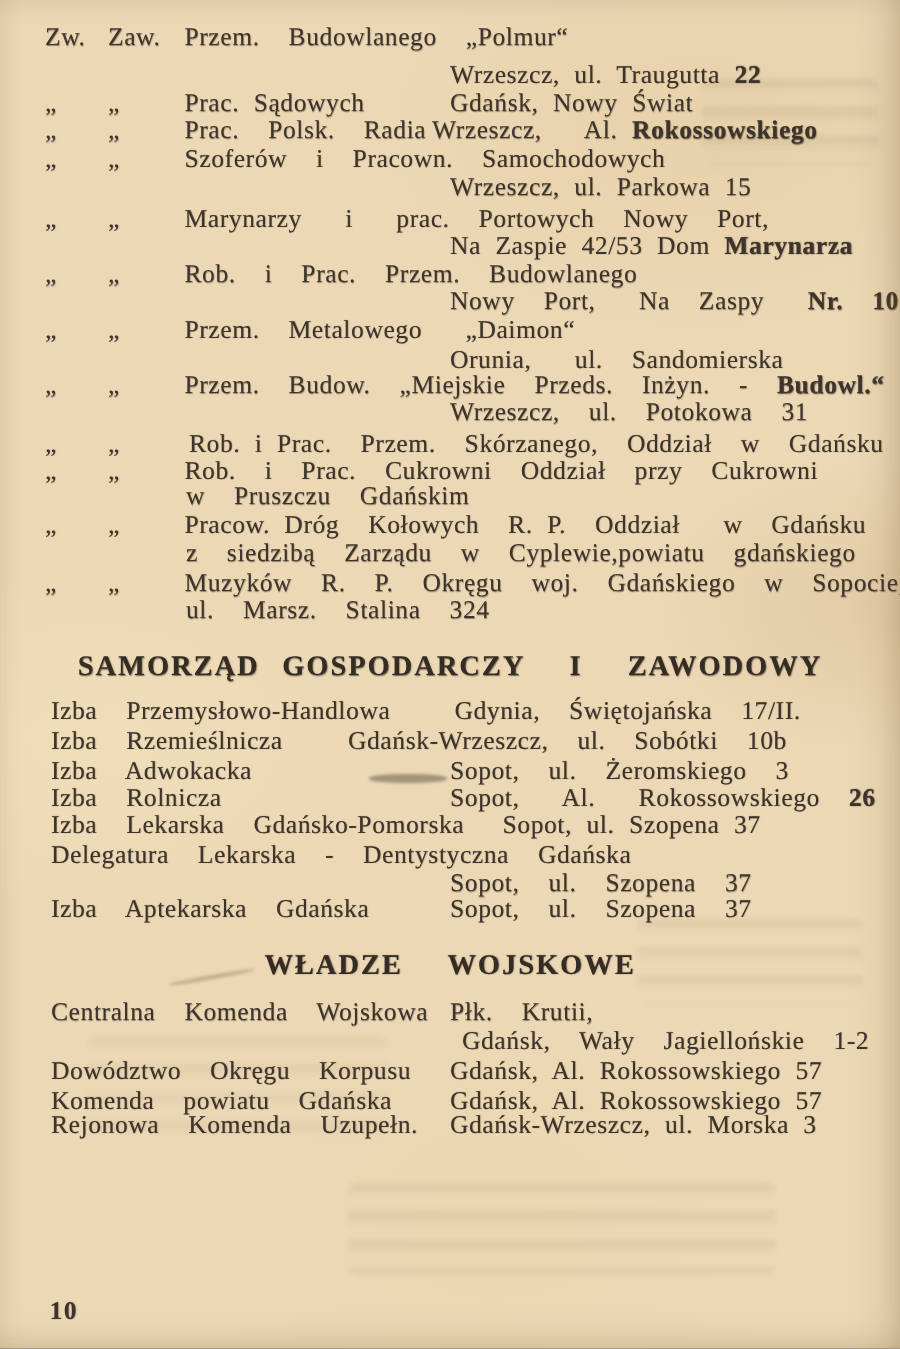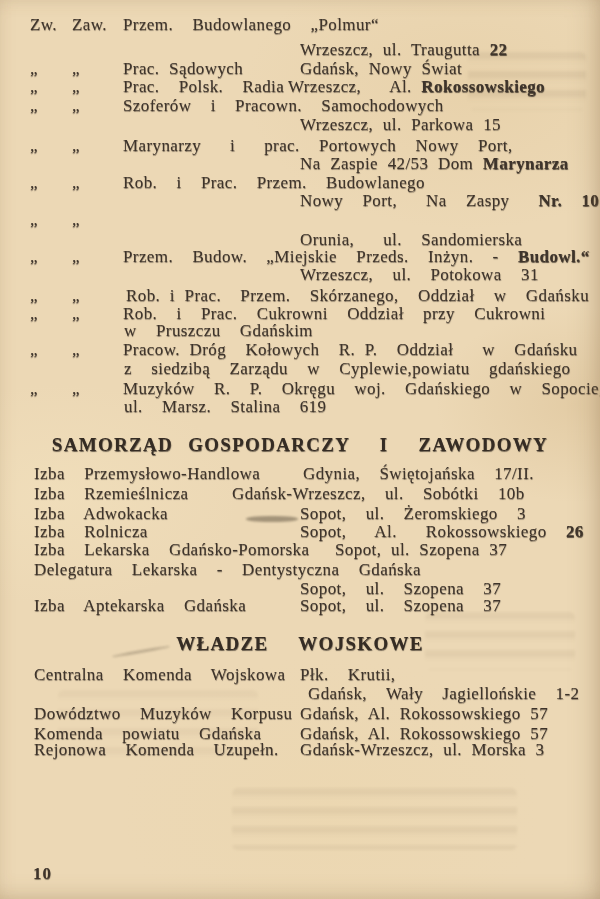--- a/index.html
+++ b/index.html
@@ -83,20 +83,21 @@
     <span class="seg c1">„</span>
     <span class="seg c2">„</span>
     <span class="seg" style="left:123px">Rob.  i  Prac.  Przem.  Budowlanego</span>
   </div>
   <div class="ln" style="top:191px">
     <span class="seg" style="left:300px"><span>Nowy  Port,   Na  Zaspy   </span><span class="bld">Nr.  10</span></span>
   </div>
   <div class="ln" style="top:210px">
     <span class="seg c1">„</span>
     <span class="seg c2">„</span>
+    <span class="seg" style="left:123px">Przem.  Metalowego   „Daimon“</span>
   </div>
   <div class="ln" style="top:230px">
     <span class="seg" style="left:300px">Orunia,   ul.  Sandomierska</span>
   </div>
   <div class="ln" style="top:247px">
     <span class="seg c1">„</span>
     <span class="seg c2">„</span>
     <span class="seg" style="left:123px"><span>Przem.  Budow.  „Miejskie  Przeds.  Inżyn.  -  </span><span class="bld">Budowl.“</span></span>
   </div>
   <div class="ln" style="top:265px">
@@ -122,21 +123,21 @@
   </div>
   <div class="ln" style="top:359px">
     <span class="seg" style="left:124px">z  siedzibą  Zarządu  w  Cyplewie,powiatu  gdańskiego</span>
   </div>
   <div class="ln" style="top:379px">
     <span class="seg c1">„</span>
     <span class="seg c2">„</span>
     <span class="seg" style="left:123px">Muzyków  R.  P.  Okręgu  woj.  Gdańskiego  w  Sopocie,</span>
   </div>
   <div class="ln" style="top:397px">
-    <span class="seg" style="left:124px">ul.  Marsz.  Stalina  619</span>
+    <span class="seg" style="left:124px">ul.  Marsz.  Stalina  324</span>
   </div>
 
   <div class="heading" style="top:434px">SAMORZĄD GOSPODARCZY  I  ZAWODOWY</div>
 
   <div class="ln" style="top:464px">
     <span class="seg" style="left:34px">Izba  Przemysłowo-Handlowa</span>
     <span class="seg" style="left:303px">Gdynia,  Świętojańska  17/II.</span>
   </div>
   <div class="ln" style="top:484px">
     <span class="seg" style="left:34px">Izba  Rzemieślnicza</span>
@@ -168,21 +169,21 @@
   <div class="heading" style="top:633px">WŁADZE  WOJSKOWE</div>
 
   <div class="ln" style="top:665px">
     <span class="seg" style="left:34px">Centralna  Komenda  Wojskowa</span>
     <span class="seg" style="left:300px">Płk.  Krutii,</span>
   </div>
   <div class="ln" style="top:684px">
     <span class="seg" style="left:308px">Gdańsk,  Wały  Jagiellońskie  1-2</span>
   </div>
   <div class="ln" style="top:704px">
-    <span class="seg" style="left:34px">Dowództwo  Muzyków  Korpusu</span>
+    <span class="seg" style="left:34px">Dowództwo  Okręgu  Korpusu</span>
     <span class="seg" style="left:300px">Gdańsk, Al. Rokossowskiego 57</span>
   </div>
   <div class="ln" style="top:724px">
     <span class="seg" style="left:34px">Komenda  powiatu  Gdańska</span>
     <span class="seg" style="left:300px">Gdańsk, Al. Rokossowskiego 57</span>
   </div>
   <div class="ln" style="top:740px">
     <span class="seg" style="left:34px">Rejonowa  Komenda  Uzupełn.</span>
     <span class="seg" style="left:300px">Gdańsk-Wrzeszcz, ul. Morska 3</span>
   </div>

